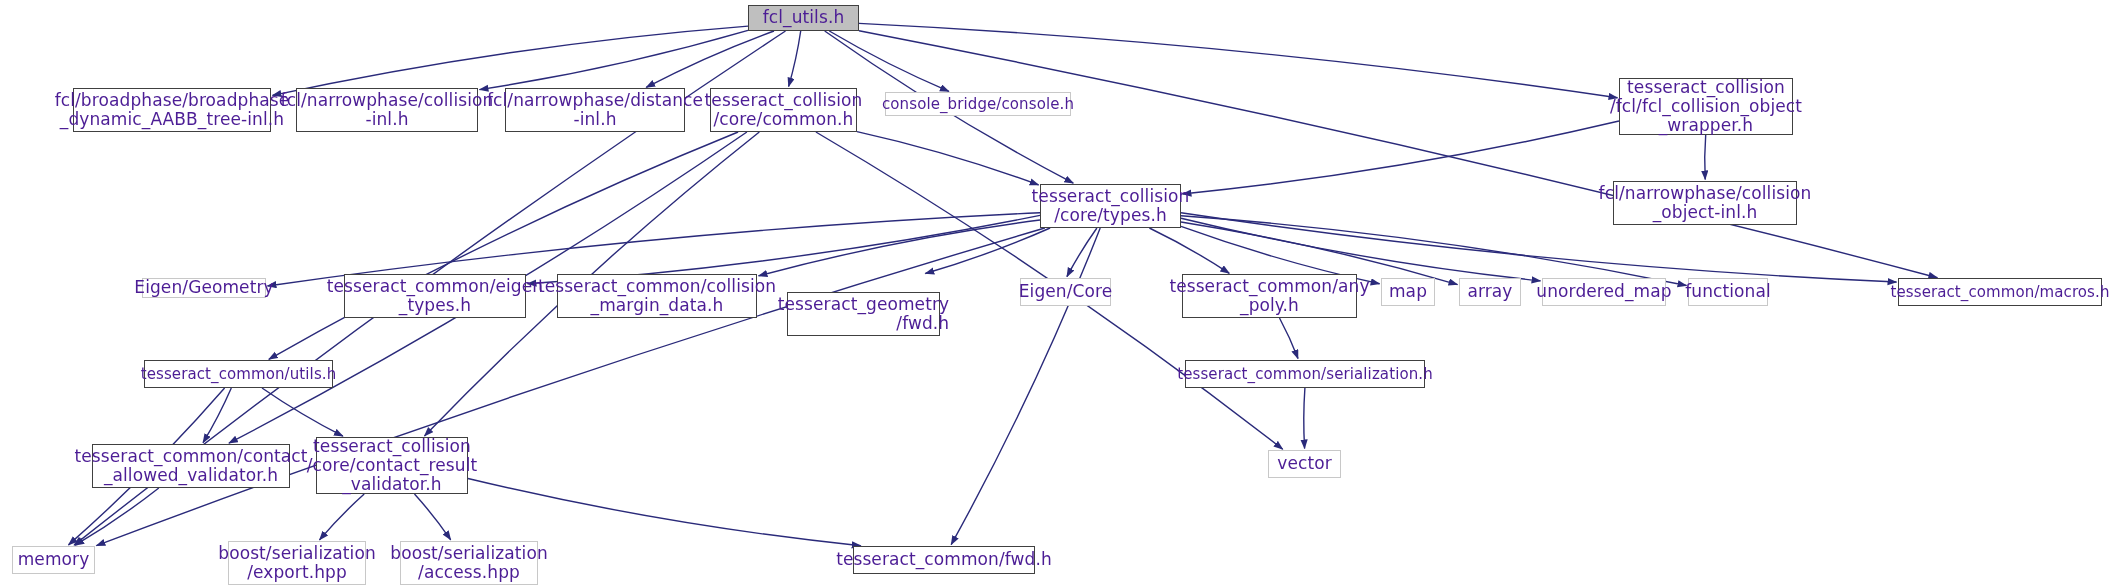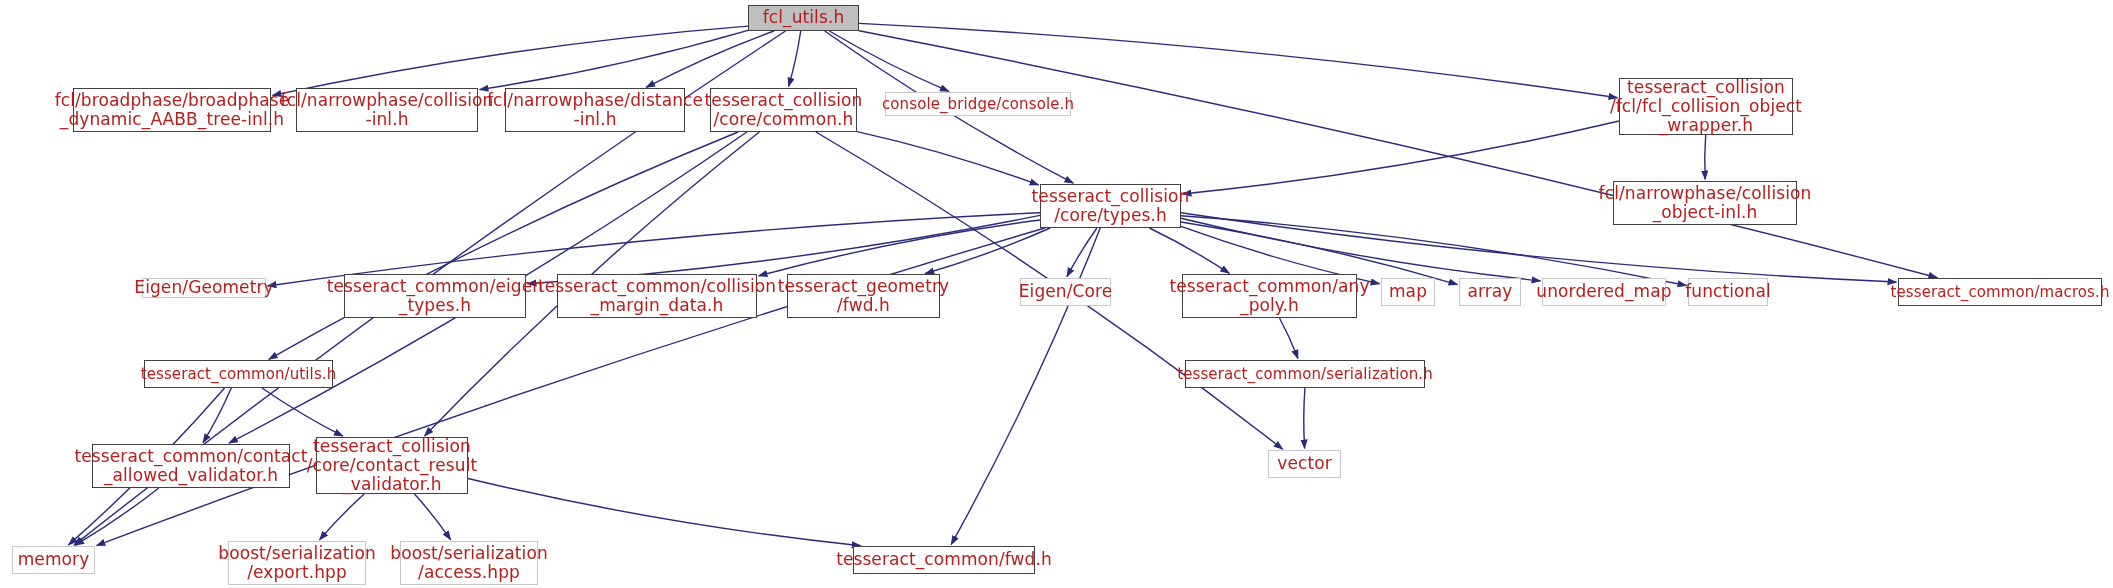--- a/index.html
+++ b/index.html
@@ -1,21 +1,21 @@
 <!DOCTYPE html>
 <html><head>
 <meta charset="utf-8">
 <style>
   html,body{margin:0;padding:0;background:#ffffff;}
   body{font-family:"DejaVu Sans","Liberation Sans",sans-serif;}
   #graph{position:relative;width:2113px;height:588px;background:#fff;overflow:hidden;}
   #edges{position:absolute;left:0;top:0;width:2113px;height:588px;}
   .node{position:absolute;box-sizing:border-box;display:flex;align-items:center;
         justify-content:center;text-align:center;background:#ffffff;
-        font-size:17px;line-height:1.12;color:#b91c1c;letter-spacing:0.1px;}
+        font-size:17px;line-height:1.12;color:#4c1d95;letter-spacing:0.1px;}
   .node.solid{border:1.5px solid #404040;}
   .node.leaf{border:1.5px solid #c8c8c8;}
   .node.current{background:#bfbfbf;border:1.5px solid #404040;}
   .node span{display:block;padding:0 6px;white-space:pre-line;}
 </style>
 </head>
 <body>
 
 <div id="graph">
   <svg id="edges" viewBox="0 0 2113 588" xmlns="http://www.w3.org/2000/svg">
@@ -103,21 +103,21 @@
         <span>Eigen/Geometry</span>
       </div>
       <div class="node solid" style="left: 344px; top: 274px; width: 182px; height: 44px;">
         <span>tesseract_common/eigen
 _types.h</span>
       </div>
       <div class="node solid" style="left: 557px; top: 274px; width: 200px; height: 44px;">
         <span>tesseract_common/collision
 _margin_data.h</span>
       </div>
-      <div class="node solid" style="left: 787px; top: 274px; width: 153px; height: 44px;">
+      <div class="node solid" style="left: 787px; top: 292px; width: 153px; height: 44px; text-align: right;">
         <span>tesseract_geometry
 /fwd.h</span>
       </div>
       <div class="node leaf" style="left: 1012px; top: 278px; width: 91px; height: 28px; margin-left: 8px;">
         <span>Eigen/Core</span>
       </div>
       <div class="node solid" style="left: 1182px; top: 274px; width: 175px; height: 44px;">
         <span>tesseract_common/any
 _poly.h</span>
       </div>

